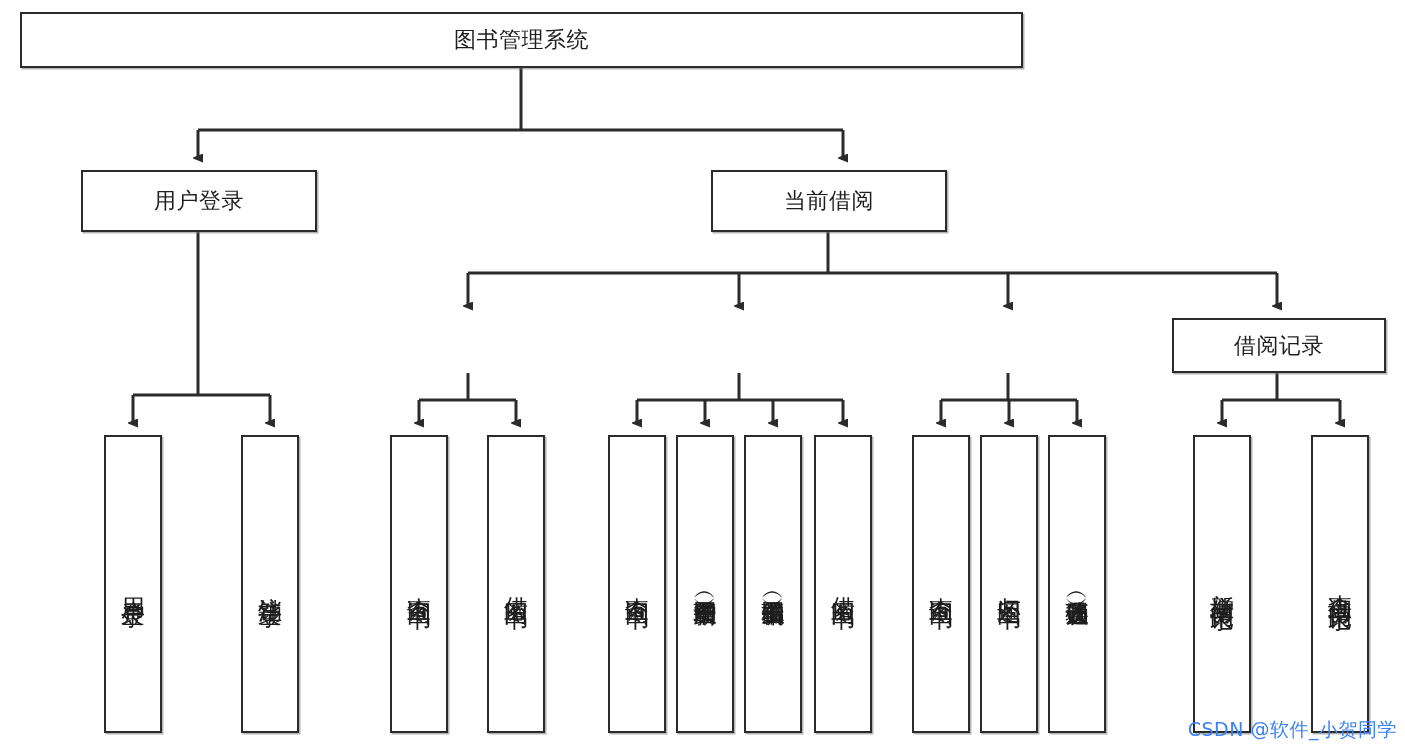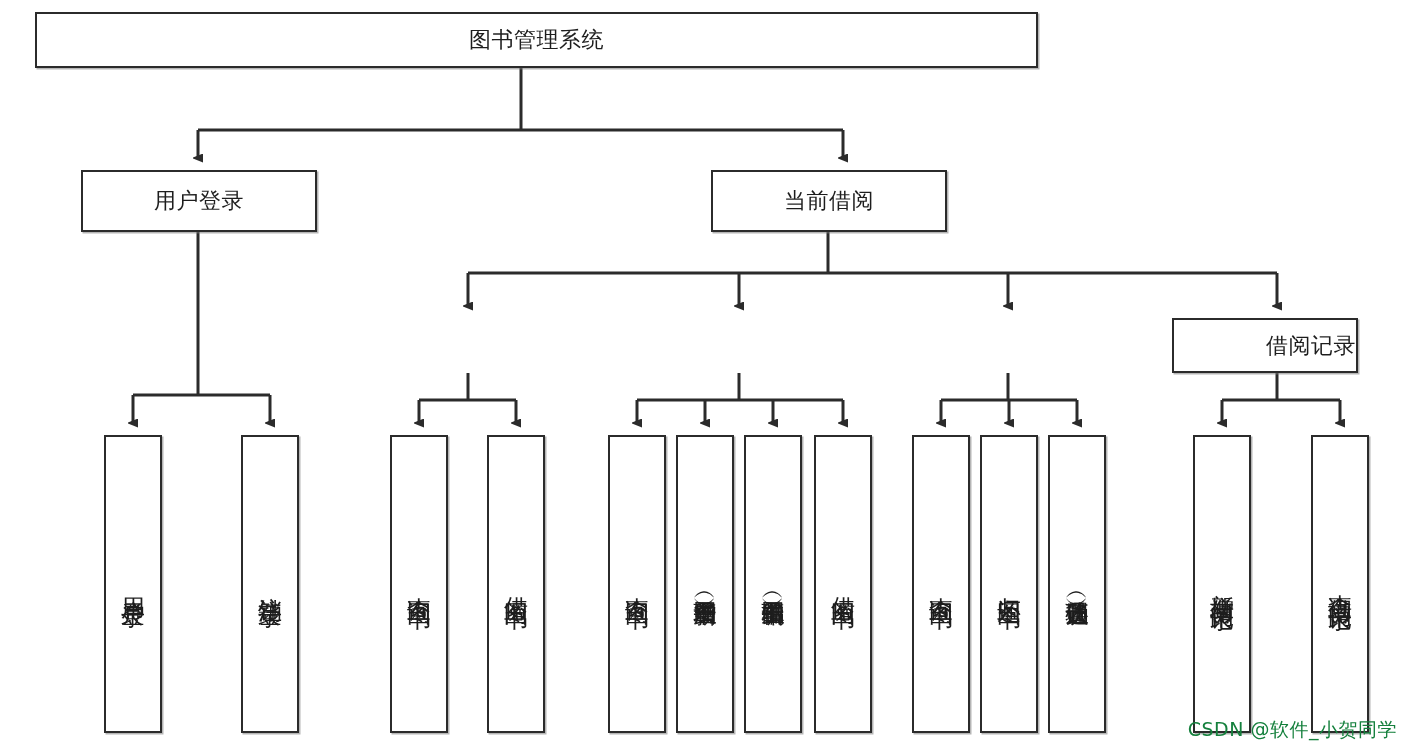--- a/index.html
+++ b/index.html
@@ -63,21 +63,21 @@
   }
   .node.vertical.tight .node-label {
     font-size: 23px;
     letter-spacing: 0px;
   }
   #watermark {
     position: absolute;
     right: 8px;
     bottom: 4px;
     font-size: 19px;
-    color: #15803d;
+    color: #3b82f6;
     letter-spacing: 0.5px;
     white-space: nowrap;
     user-select: none;
   }
 </style>
 </head>
 <body>
 
 <div id="diagram-canvas">
 
@@ -124,32 +124,32 @@
       <path d="M1009,400 L1009,423" marker-end="url(#arrowhead)"></path>
       <path d="M1077,400 L1077,423" marker-end="url(#arrowhead)"></path>
 
       <path d="M1277,373 L1277,400"></path>
       <path d="M1222,400 L1340,400"></path>
       <path d="M1222,400 L1222,423" marker-end="url(#arrowhead)"></path>
       <path d="M1340,400 L1340,423" marker-end="url(#arrowhead)"></path>
     </g>
   </svg>
 
-  <div class="node horizontal" style="left:20px; top:12px; width:1003px; height:56px;margin-left:15px;">
+  <div class="node horizontal" style="left:20px; top:12px; width:1003px; height:56px;">
     <span class="node-label">图书管理系统</span>
   </div>
 
   <div class="node horizontal" style="left:81px; top:170px; width:236px; height:62px;">
     <span class="node-label">用户登录</span>
   </div>
   <div class="node horizontal" style="left:711px; top:170px; width:236px; height:62px;">
     <span class="node-label">当前借阅</span>
   </div>
 
-  <div class="node horizontal" style="left:1172px; top:318px; width:186px; height:55px;justify-content:flex-end;">
+  <div class="node horizontal" style="left:1172px; top:318px; width:214px; height:55px;">
     <span class="node-label">借阅记录</span>
   </div>
 
   <div class="node vertical" style="left:104px; top:435px; width:58px; height:298px;">
     <span class="node-label">用户登录</span>
   </div>
   <div class="node vertical" style="left:241px; top:435px; width:58px; height:298px;">
     <span class="node-label">注销登录</span>
   </div>
 

